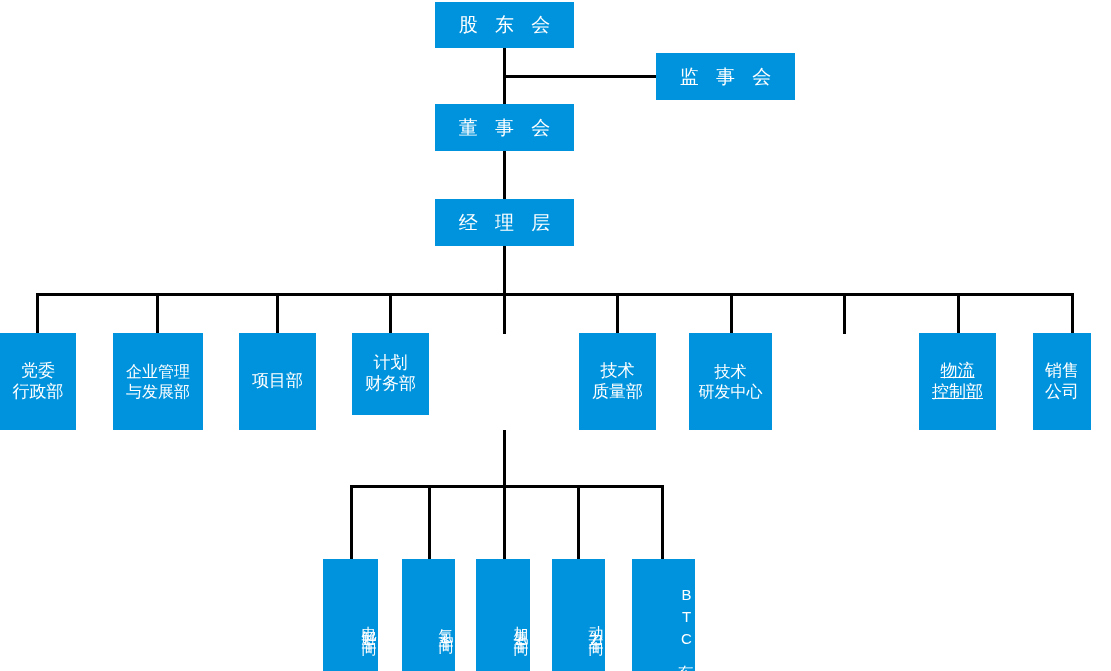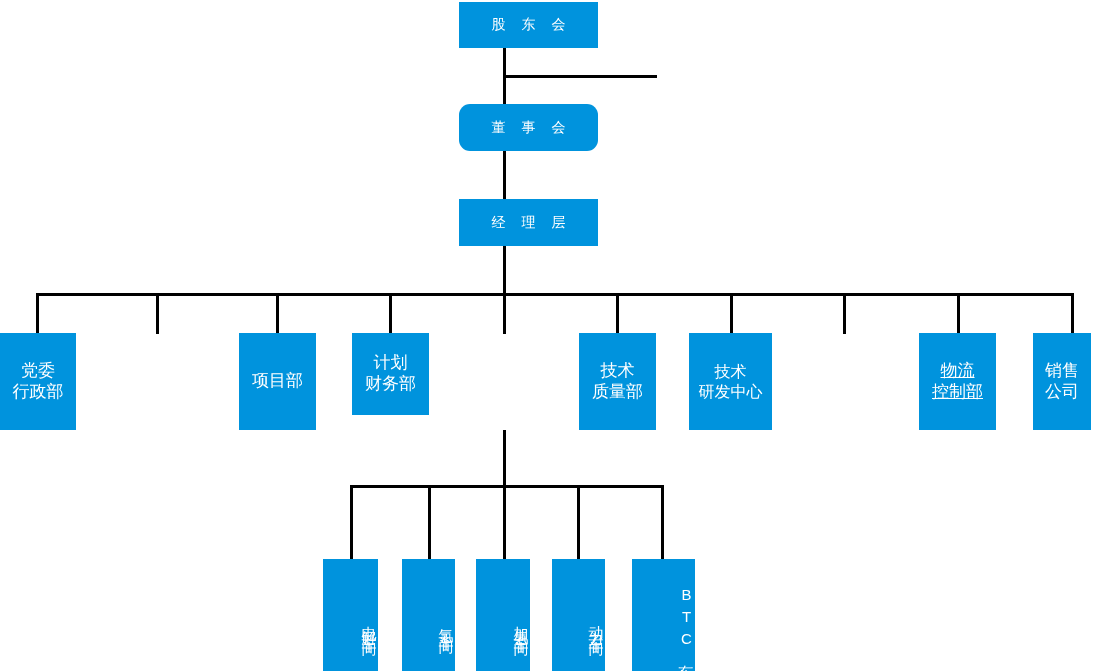--- a/index.html
+++ b/index.html
@@ -27,24 +27,23 @@
     justify-content: center;
     text-align: center;
     box-sizing: border-box;
     line-height: 1.22;
     letter-spacing: 0px;
     white-space: pre-line;
     font-weight: 400;
   }
   
   .node.top {
-    font-size: 14px;
+    font-size: 19px;
     letter-spacing: 6px;
     text-indent: 6px;
-    margin-left: 24px;
   }
   .node.dept {
     font-size: 17px;
   }
   .node.dept-wide {
     font-size: 16px;
   }
   .node.workshop {
     font-size: 15px;
     writing-mode: vertical-rl;
@@ -91,28 +90,31 @@
   <div class="line h" style="left:350px; top:485px; width:314px;"></div>
 
   <div class="line v" style="left:350px; top:485px; height:74px;"></div>
   <div class="line v" style="left:428px; top:485px; height:74px;"></div>
   <div class="line v" style="left:503px; top:485px; height:74px;"></div>
   <div class="line v" style="left:577px; top:485px; height:74px;"></div>
   <div class="line v" style="left:661px; top:485px; height:74px;"></div>
 
   <div class="node top" style="left:435px; top:2px; width:139px; height:46px;">股 东 会</div>
 
+  <div class="node top" style="left:656px; top:53px; width:139px; height:47px;">监 事 会</div>
 
-  <div class="node top" style="left:435px; top:104px; width:139px; height:47px;border-radius:11px;">董 事 会</div>
+  <div class="node top" style="left:435px; top:104px; width:139px; height:47px;">董 事 会</div>
 
   <div class="node top" style="left:435px; top:199px; width:139px; height:47px;">经 理 层</div>
 
   <div class="node dept" style="left:0px; top:333px; width:76px; height:97px;">党委
 行政部</div>
 
+  <div class="node dept-wide" style="left:113px; top:333px; width:90px; height:97px;">企业管理
+与发展部</div>
 
   <div class="node dept" style="left:239px; top:333px; width:77px; height:97px;text-align:center;">项目部</div>
 
   <div class="node dept" style="left:352px; top:333px; width:77px; height:82px;">计划
 财务部</div>
 
 
   <div class="node dept" style="left:579px; top:333px; width:77px; height:97px;">技术
 质量部</div>
 

